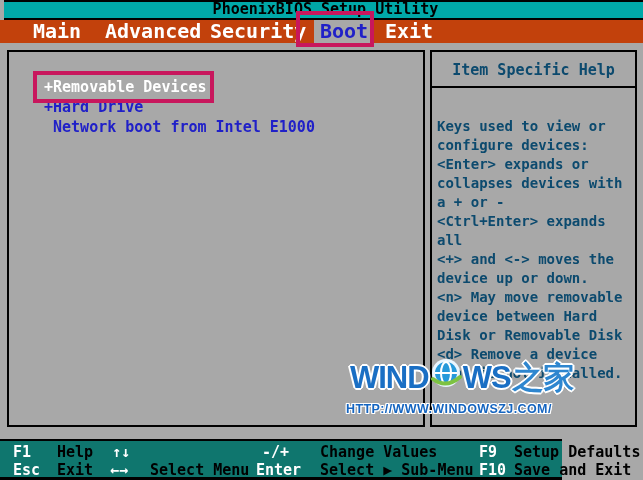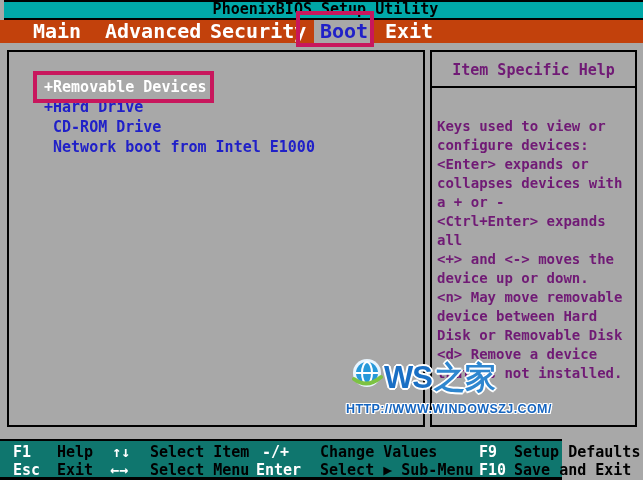--- a/index.html
+++ b/index.html
@@ -32,21 +32,21 @@
   
   .panel-left {
     position:absolute; left:7px; top:50px; width:418px; height:377px;
     border:2px solid #000;
   }
   .boot-list { padding:27px 0 0 35px; font-size:15px; }
   .boot-item { height:20px; line-height:17px; white-space:pre; color:#2020C8; }
   .boot-item.selected { color:#FFFFFF; }
   .panel-right {
     position:absolute; left:430px; top:50px; width:207px; height:377px;
-    border:2px solid #000; color:#701a75;
+    border:2px solid #000; color:#0c4a6e;
   }
   .help-header { height:36px; line-height:36px; text-align:center; font-size:15px; border-bottom:2px solid #000; }
   .help-lines { padding:29px 2px 0 5px; font-size:14px; line-height:19px; white-space:pre; }
   
   .footer {
     position:absolute; left:0; top:439px; width:562px; height:41px;
     background:#0f766e; border-top:2px solid #000; border-bottom:3px solid #000;
     font-size:15px;
   }
   .fk { position:absolute; height:18px; line-height:18px; white-space:pre; }
@@ -86,54 +86,53 @@
     <span class="menu-item selected" style="left:314px; width:60px;">Boot</span>
     <span class="menu-item" style="left:385px;">Exit</span>
   </div>
 
   <div class="anno anno-boot"></div>
 
   <div class="panel-left">
     <div class="boot-list">
       <div class="boot-item selected">+Removable Devices</div>
       <div class="boot-item">+Hard Drive</div>
-      <div class="boot-item"> CD-ROM Drive</div>
       <div class="boot-item"> Network boot from Intel E1000</div>
     </div>
   </div>
 
   <div class="anno anno-removable"></div>
 
   <div class="panel-right">
     <div class="help-header">Item Specific Help</div>
     <div class="help-lines"><div>Keys used to view or</div><div>configure devices:</div><div>&lt;Enter&gt; expands or</div><div>collapses devices with</div><div>a + or -</div><div>&lt;Ctrl+Enter&gt; expands</div><div>all</div><div>&lt;+&gt; and &lt;-&gt; moves the</div><div>device up or down.</div><div>&lt;n&gt; May move removable</div><div>device between Hard</div><div>Disk or Removable Disk</div><div>&lt;d&gt; Remove a device</div><div>that is not installed.</div></div>
   </div>
 
   <div class="footer">
     <span class="fk key r1" style="left:13px;">F1</span>
     <span class="fk lbl r1" style="left:57px;">Help</span>
     <span class="fk key r1" style="left:112px;">↑↓</span>
-    <span class="fk lbl r1" style="left:150px;">Select Item</span>
     <span class="fk key r1" style="left:262px;">-/+</span>
     <span class="fk lbl r1" style="left:320px;">Change Values</span>
     <span class="fk key r1" style="left:479px;">F9</span>
     <span class="fk lbl r1" style="left:514px;">Setup Defaults</span>
 
     <span class="fk key r2" style="left:13px;">Esc</span>
     <span class="fk lbl r2" style="left:57px;">Exit</span>
     <span class="fk key r2" style="left:110px;">←→</span>
     <span class="fk lbl r2" style="left:150px;">Select Menu</span>
     <span class="fk key r2" style="left:256px;">Enter</span>
     <span class="fk lbl r2" style="left:320px;">Select ▶ Sub-Menu</span>
     <span class="fk key r2" style="left:479px;">F10</span>
     <span class="fk lbl r2" style="left:514px;">Save and Exit</span>
   </div>
 
   <div class="watermark">
     <div class="wm-logo">
+      <span>WIND</span>
       <span class="wm-globe">
         <svg width="32" height="32" viewBox="0 0 32 32">
           <circle cx="16" cy="15" r="14" fill="#EAF6FF"></circle>
           <circle cx="16" cy="15" r="11" fill="#2699DA"></circle>
           <ellipse cx="16" cy="15" rx="5" ry="11" fill="none" stroke="#FFFFFF" stroke-width="2"></ellipse>
           <path d="M5 15 H27" stroke="#FFFFFF" stroke-width="2"></path>
           <path d="M3 21 Q16 31 30 19" stroke="#7DC242" stroke-width="4" fill="none" stroke-linecap="round"></path>
         </svg>
       </span>
       <span>WS</span>

